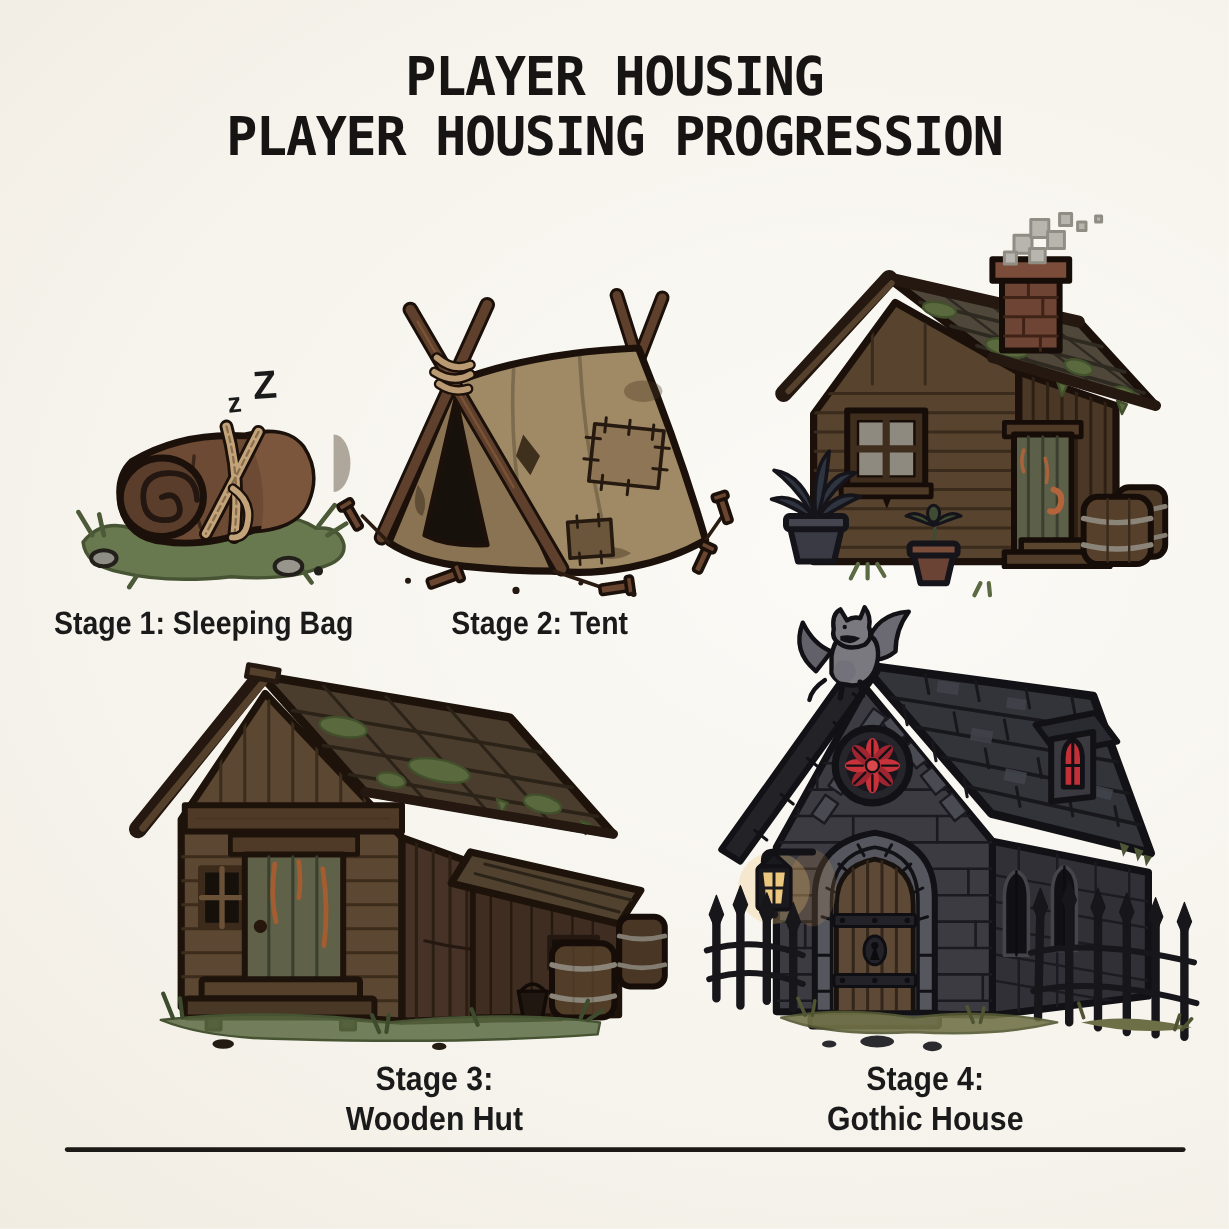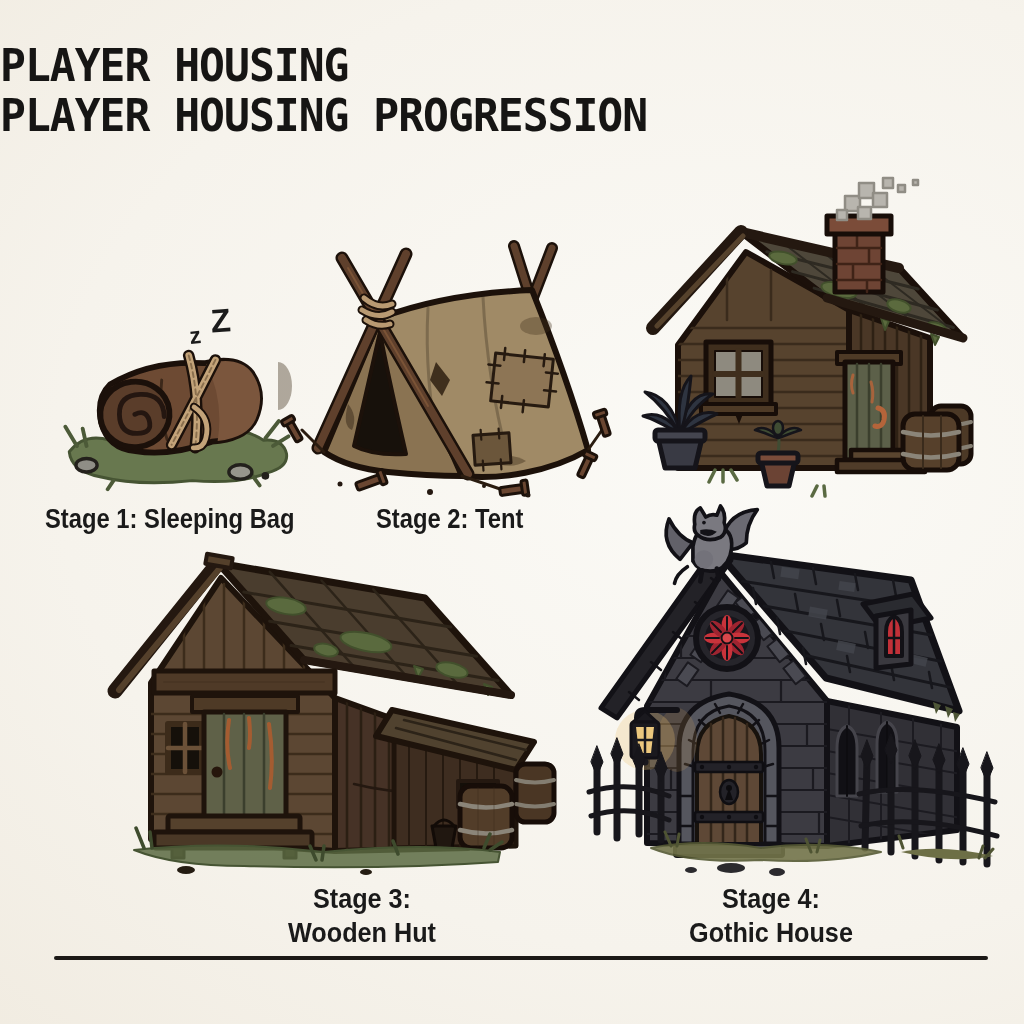--- a/index.html
+++ b/index.html
@@ -4,21 +4,21 @@
 <style>
   html,body{margin:0;padding:0;}
   body{
     width:1024px;height:1024px;position:relative;overflow:hidden;
     background:
       radial-gradient(1200px 900px at 70% 45%, #fbfaf6 0%, #f6f3ec 55%, #efe9dd 100%);
     font-family:"Liberation Sans", sans-serif;
   }
   .fig{position:absolute;}
   svg *{stroke-linejoin:round;stroke-linecap:round;}
-  .title-wrap{position:absolute;left:0;top:40px;width:1024px;text-align:left;color:#161514;}
+  .title-wrap{position:absolute;left:0;top:40px;width:1024px;text-align:center;color:#161514;}
   .title-line{
     font-family:"DejaVu Sans Mono", monospace;
     font-weight:700;font-size:43px;line-height:50px;letter-spacing:-1px;
     transform:scaleY(1.04);
   }
   .stage-label{
     position:absolute;color:#1a1a1a;font-weight:700;font-size:27px;
     white-space:nowrap;transform:scaleX(.88);transform-origin:left center;
   }
   .stage-label-centered{

